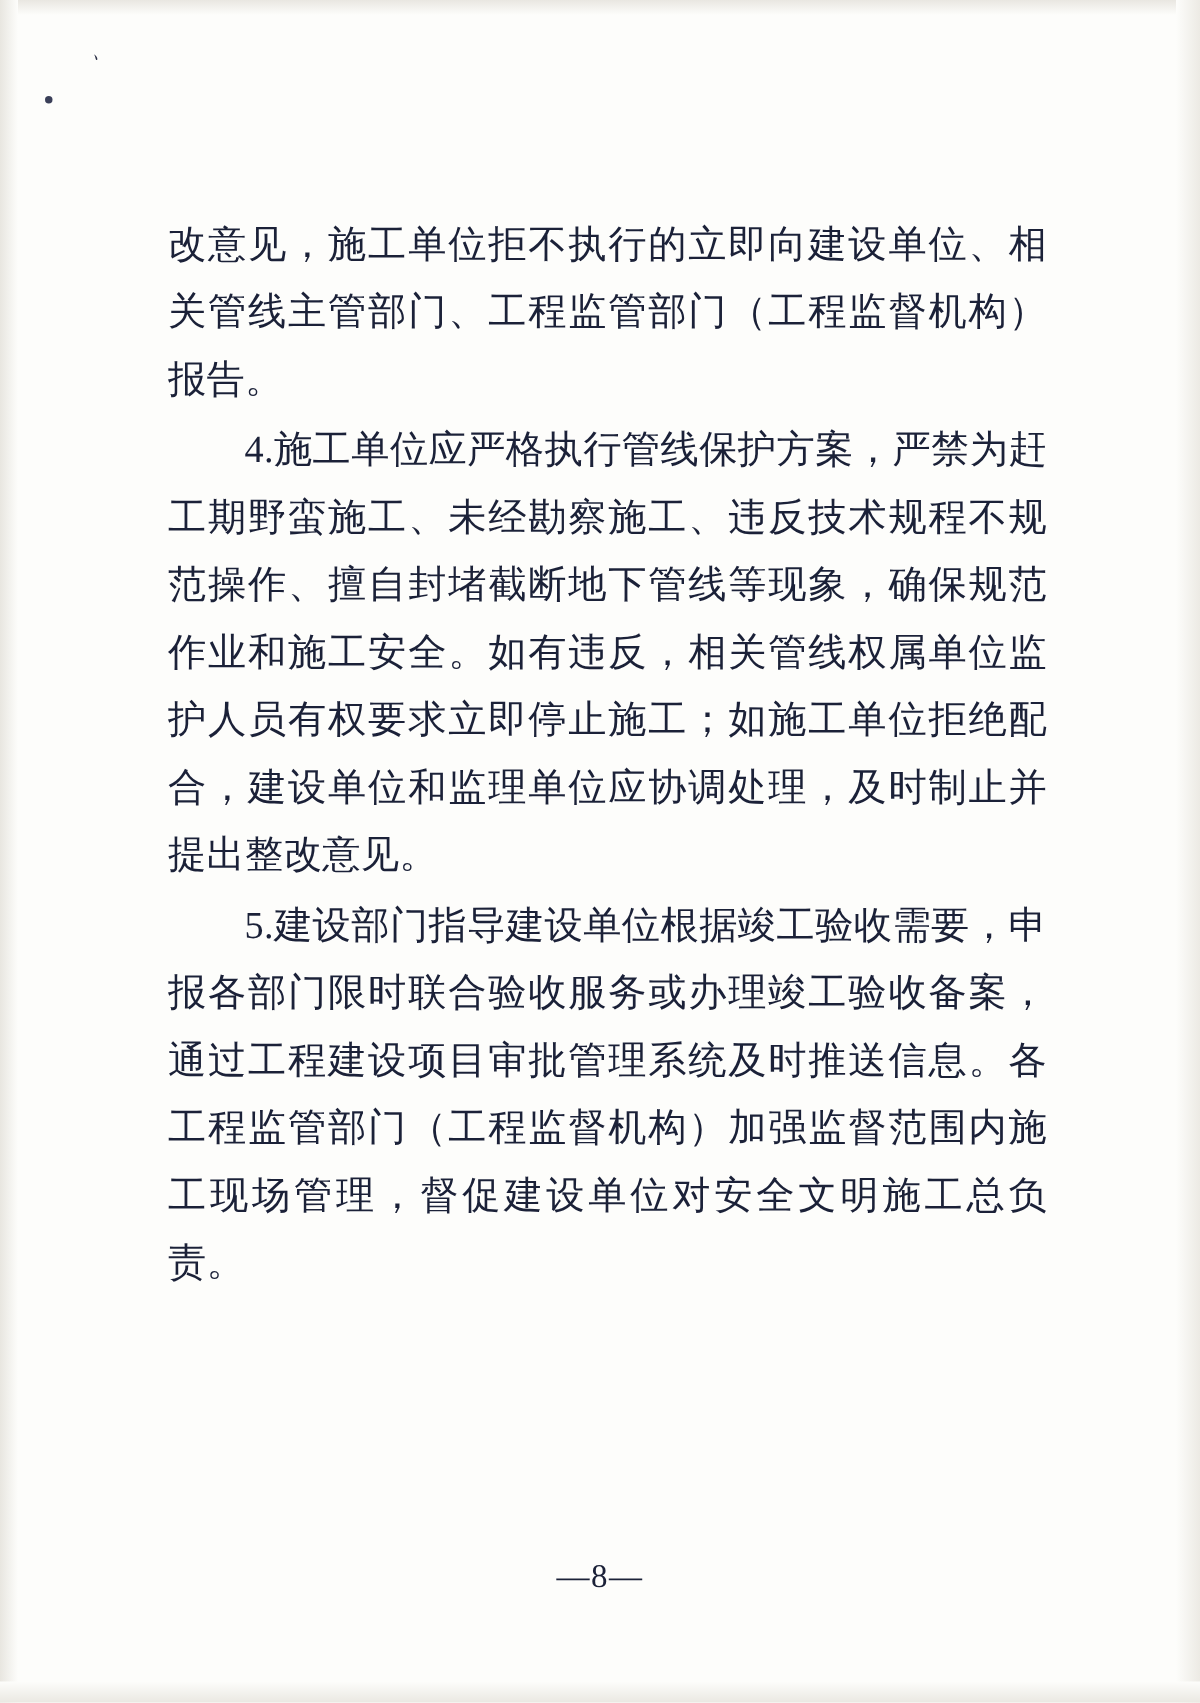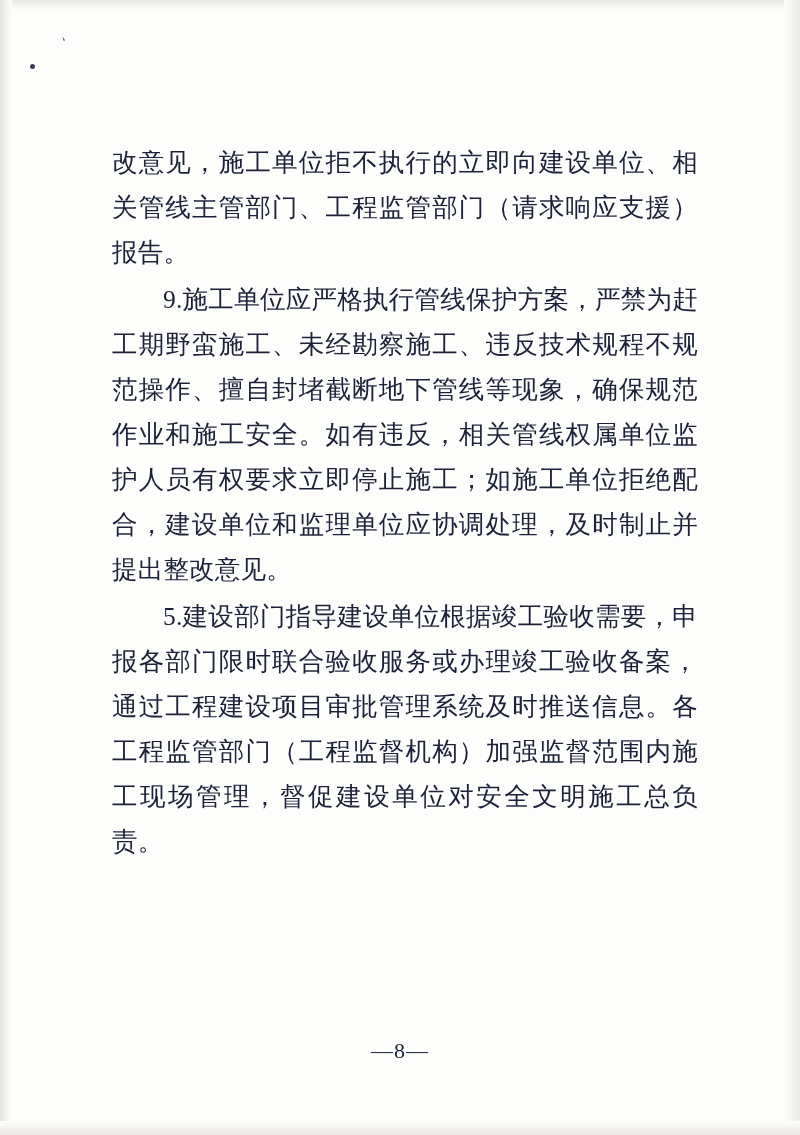--- a/index.html
+++ b/index.html
@@ -102,20 +102,20 @@
 <div class="page">
   <div class="scan-edge-top"></div>
   <div class="scan-edge-left"></div>
   <div class="scan-edge-right"></div>
   <div class="scan-edge-bottom"></div>
 
   <div class="mark-tick">、</div>
   <div class="mark-dot"></div>
 
   <div class="content">
-    <p class="para">改意见，施工单位拒不执行的立即向建设单位、相关管线主管部门、工程监管部门（请求响应支援）报告。</p>
-    <p class="para indent">9.施工单位应严格执行管线保护方案，严禁为赶工期野蛮施工、未经勘察施工、违反技术规程不规范操作、擅自封堵截断地下管线等现象，确保规范作业和施工安全。如有违反，相关管线权属单位监护人员有权要求立即停止施工；如施工单位拒绝配合，建设单位和监理单位应协调处理，及时制止并提出整改意见。</p>
+    <p class="para">改意见，施工单位拒不执行的立即向建设单位、相关管线主管部门、工程监管部门（工程监督机构）报告。</p>
+    <p class="para indent">4.施工单位应严格执行管线保护方案，严禁为赶工期野蛮施工、未经勘察施工、违反技术规程不规范操作、擅自封堵截断地下管线等现象，确保规范作业和施工安全。如有违反，相关管线权属单位监护人员有权要求立即停止施工；如施工单位拒绝配合，建设单位和监理单位应协调处理，及时制止并提出整改意见。</p>
     <p class="para indent">5.建设部门指导建设单位根据竣工验收需要，申报各部门限时联合验收服务或办理竣工验收备案，通过工程建设项目审批管理系统及时推送信息。各工程监管部门（工程监督机构）加强监督范围内施工现场管理，督促建设单位对安全文明施工总负责。</p>
 
   </div>
 
   <div class="page-number">—8—</div>
 </div>
 
 </body></html>

